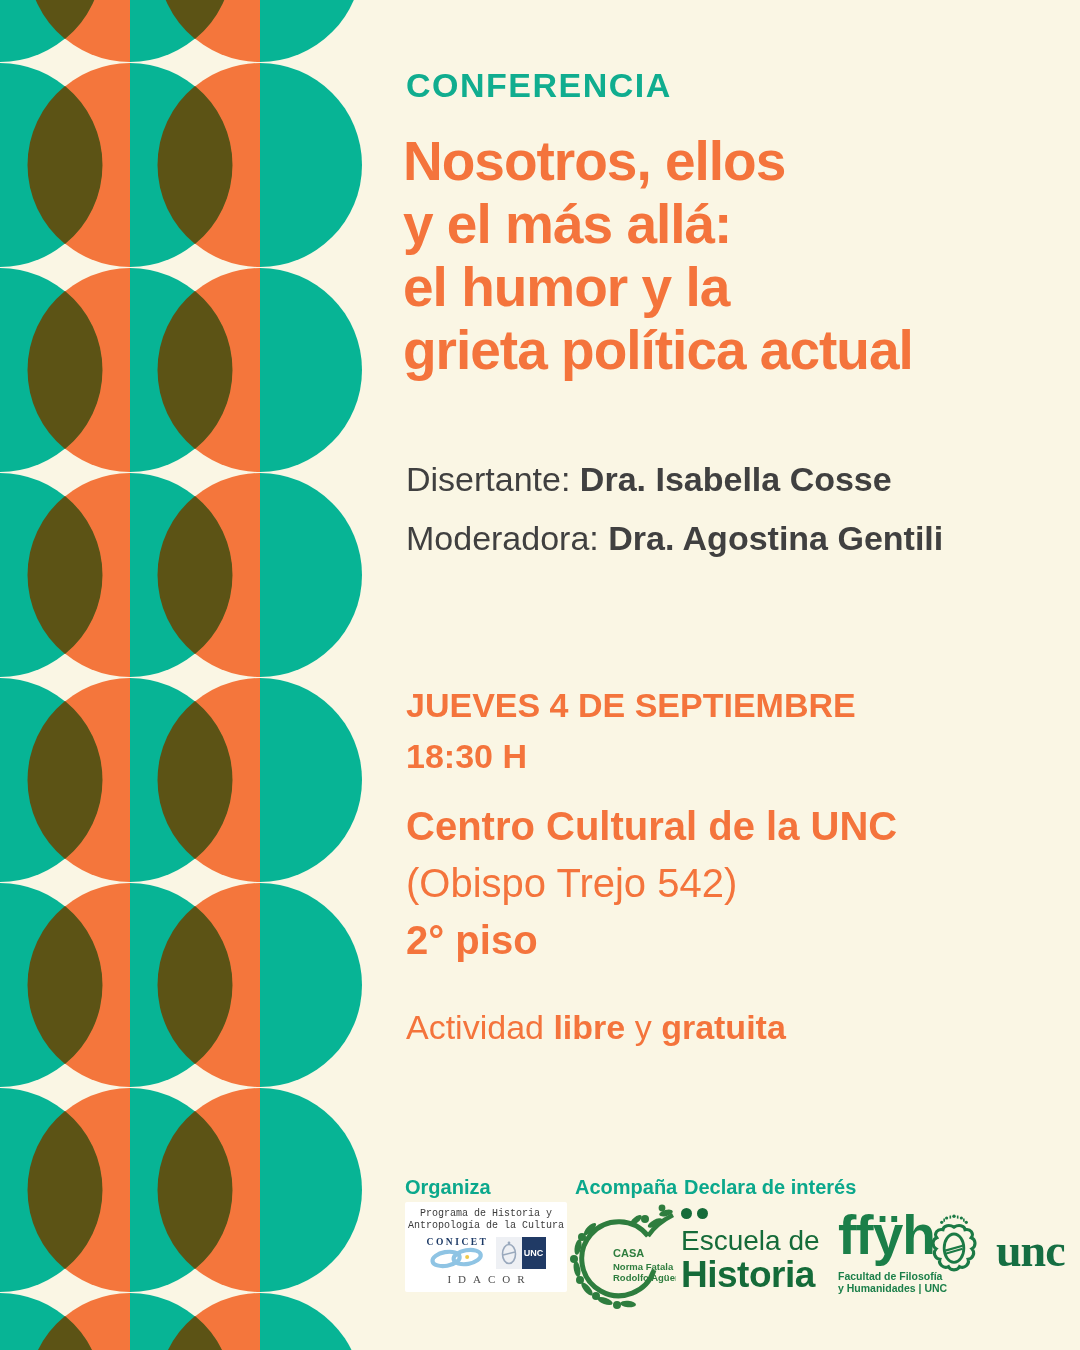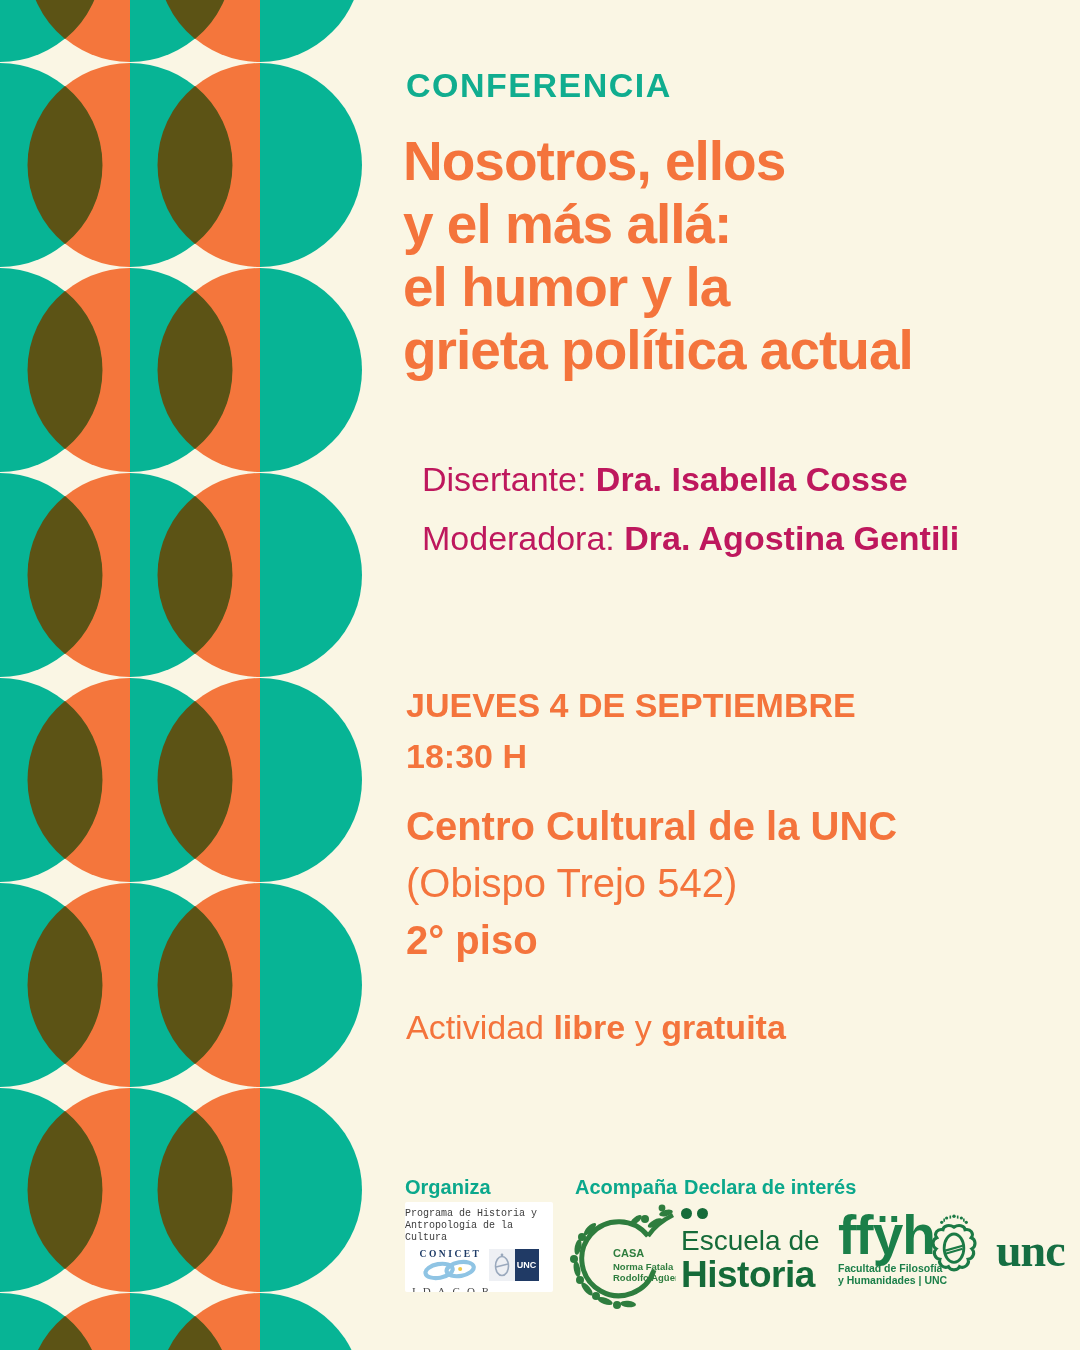--- a/index.html
+++ b/index.html
@@ -6,42 +6,42 @@
   .poster{position:relative;width:1080px;height:1350px;background:#faf6e4;overflow:hidden;
           font-family:"Liberation Sans",sans-serif;}
   .pattern{position:absolute;left:0;top:0;}
 
   .kicker{position:absolute;left:406px;top:66px;font-size:34px;font-weight:700;
           letter-spacing:1.5px;color:#10ad8f;}
 
   .title{position:absolute;left:403px;top:130px;font-size:55px;line-height:63px;
          font-weight:700;color:#f4743c;letter-spacing:-1px;}
 
-  .speakers{position:absolute;left:422px;top:450px;font-size:34px;line-height:59px;color:#be185d;}
+  .speakers{position:absolute;left:406px;top:450px;font-size:34px;line-height:59px;color:#404040;}
   .speakers .role{font-weight:400;}
   .speakers .name{font-weight:700;}
 
   .datetime{position:absolute;left:406px;top:680px;font-size:34px;line-height:51px;
             font-weight:700;color:#f4743c;}
 
   .venue{position:absolute;left:406px;top:798px;font-size:40px;line-height:57px;color:#f4743c;}
   .venue .vbold{font-weight:700;}
   .venue .vlight{font-weight:400;}
 
   .admission{position:absolute;left:406px;top:1008px;font-size:34px;color:#f4743c;font-weight:400;}
   .admission b{font-weight:700;margin-top:10px;}
 
   .flabel{position:absolute;top:1176px;font-size:20px;font-weight:700;color:#0ba88c;}
   .flabel.l1{left:405px;}
   .flabel.l2{left:575px;}
   .flabel.l3{left:684px;}
 
   
-  .orgbox{position:absolute;left:405px;top:1202px;width:148px;height:90px;background:#ffffff;
-          border-radius:2px;overflow:hidden;}
+  .orgbox{position:absolute;left:405px;top:1202px;width:162px;height:90px;background:#ffffff;
+          border-radius:2px;text-align:center;overflow:hidden;}
   .progline{font-family:"Liberation Mono",monospace;font-size:10px;line-height:12px;color:#3c3c3c;}
   .progline.first{margin-top:6px;}
   .conicet-row{display:flex;justify-content:center;align-items:center;gap:7px;margin-top:5px;}
   .conicet-col{display:flex;flex-direction:column;align-items:center;}
   .conicet-word{font-family:"Liberation Serif",serif;font-size:9.5px;letter-spacing:2.5px;
                 color:#1d3a66;font-weight:700;}
   .shield{display:flex;height:32px;}
   .shield .cell-crest{width:26px;background:#eef0f4;display:flex;align-items:center;justify-content:center;}
   .shield .cell-unc{width:24px;background:#203a65;color:#fff;font-size:9px;font-weight:700;
                     display:flex;align-items:center;justify-content:center;}
@@ -54,21 +54,21 @@
   
   .escuela{position:absolute;left:681px;top:1208px;color:#156b39;}
   .esc-dots{display:flex;gap:5px;margin-bottom:7px;}
   .esc-dots span{width:11px;height:11px;border-radius:50%;background:#156b39;display:block;}
   .esc-l1{font-size:28px;line-height:30px;font-weight:400;}
   .esc-l2{font-size:37px;line-height:38px;font-weight:700;letter-spacing:-0.5px;}
 
   
   .ffyh{position:absolute;left:838px;top:1212px;color:#1b7f49;}
   .ffyh-big{font-size:55px;line-height:46px;font-weight:700;letter-spacing:-1px;}
-  .ffyh-sub{margin-top:4px;font-size:10.5px;line-height:12px;font-weight:700;}
+  .ffyh-sub{margin-top:12px;font-size:10.5px;line-height:12px;font-weight:700;}
 
   
   .unclogo{position:absolute;left:926px;top:1210px;display:flex;align-items:flex-start;}
   .unc-word{font-family:"Liberation Serif",serif;font-size:46px;font-weight:700;color:#156e42;
             letter-spacing:-1px;margin-left:14px;margin-top:14px;}
 </style>
 </head>
 <body>
 
 <div class="poster">

